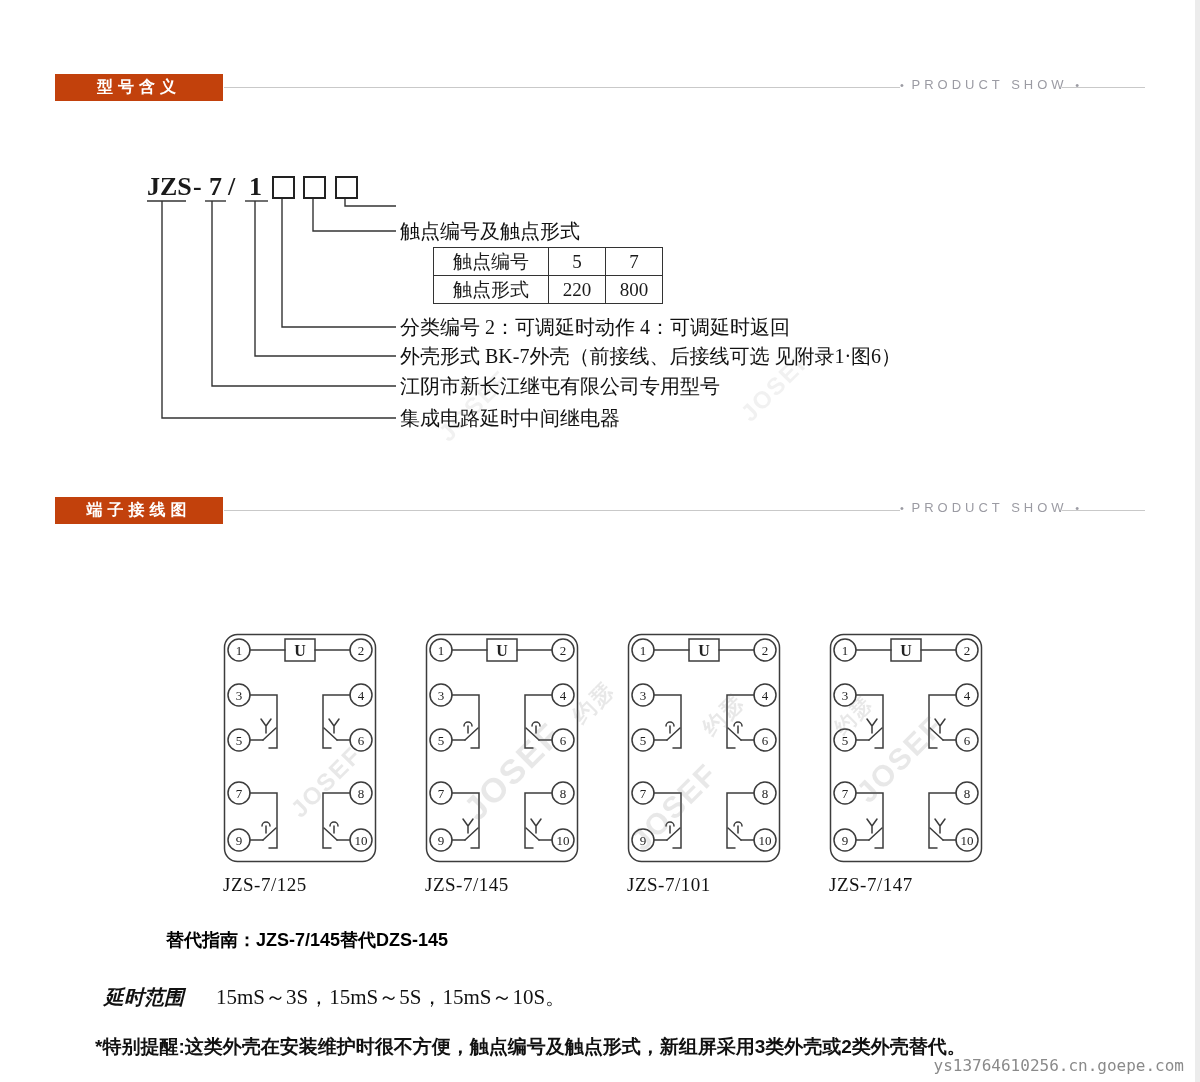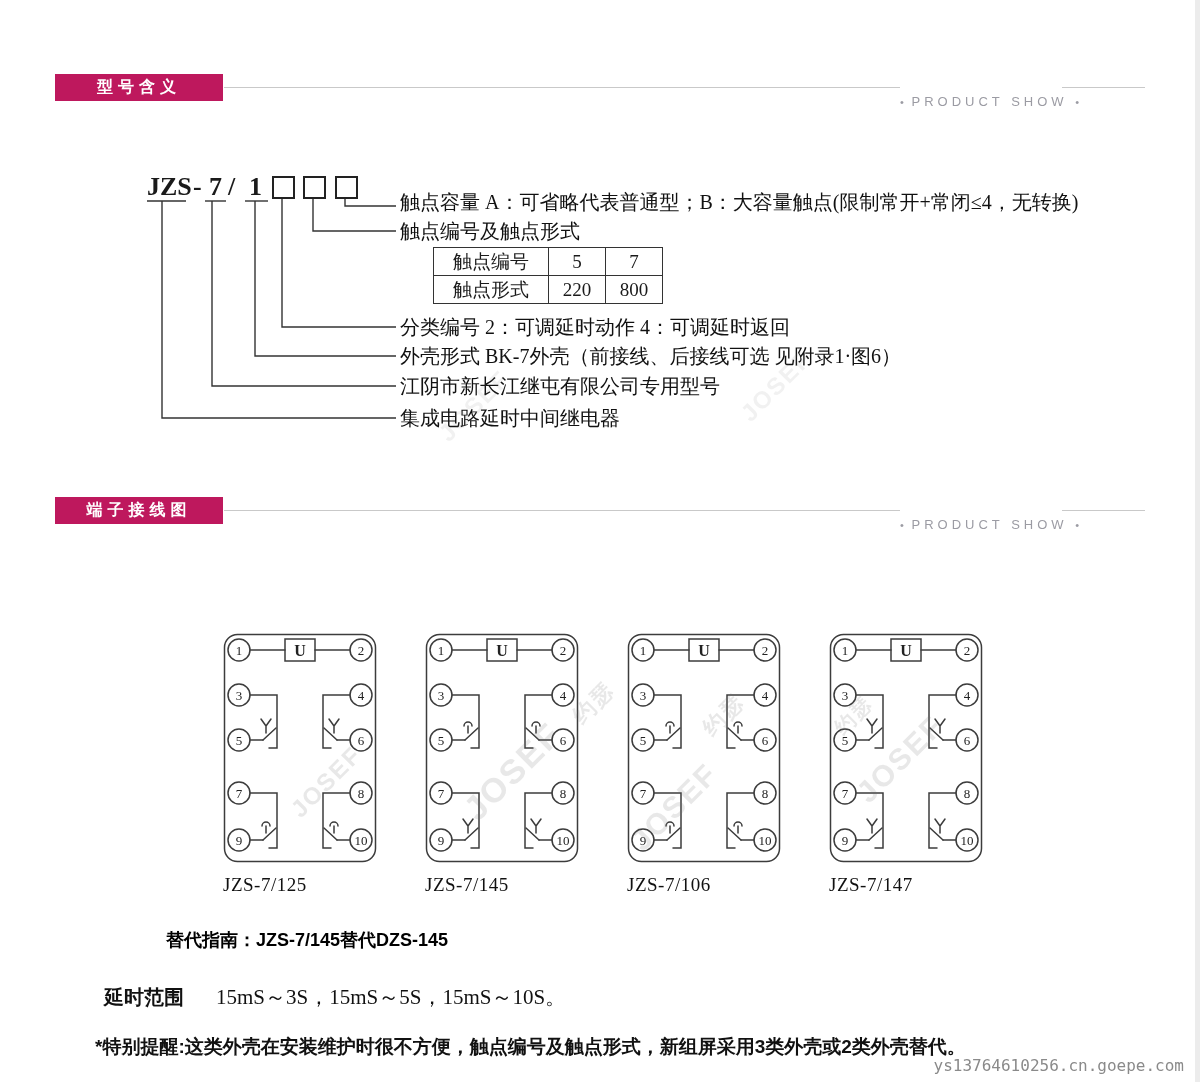--- a/index.html
+++ b/index.html
@@ -2,27 +2,27 @@
 <html><head>
 <meta charset="utf-8">
 <style>
   html,body{margin:0;padding:0;background:#fff;}
   .page{position:relative;width:1200px;height:1082px;background:#fff;overflow:hidden;
         font-family:"Liberation Serif","DejaVu Serif",serif;color:#1a1a1a;}
   .edge-strip{position:absolute;top:0;right:0;width:5px;height:100%;background:#ececec;}
 
   
   .sec-header{position:absolute;left:0;width:1200px;height:27px;}
-  .sec-box{position:absolute;left:55px;top:0;width:168px;height:27px;background:#be185d;color:#fff;
+  .sec-box{position:absolute;left:55px;top:0;width:168px;height:27px;background:#c2410c;color:#fff;
            font-family:"Liberation Sans","DejaVu Sans",sans-serif;font-size:16px;font-weight:bold;
            letter-spacing:5px;display:flex;align-items:center;justify-content:center;}
   .sec-line1{position:absolute;left:224px;top:13px;width:676px;height:1px;background:#c9c9c9;}
   .sec-badge{position:absolute;left:900px;top:3px;width:162px;text-align:center;
              font-family:"Liberation Sans","DejaVu Sans",sans-serif;font-size:13px;color:#9b9ba3;
-             letter-spacing:4px;white-space:nowrap;margin-top:17px;}
+             letter-spacing:4px;white-space:nowrap;}
   .sec-badge .dot{font-size:11px;letter-spacing:0;}
   .sec-line2{position:absolute;left:1062px;top:13px;width:83px;height:1px;background:#c9c9c9;}
 
   
   .code-part{position:absolute;top:172px;font-size:26px;font-weight:bold;white-space:nowrap;}
   .code-box{position:absolute;top:176px;width:19px;height:19px;border:2px solid #222;}
   .desc{position:absolute;left:400px;transform:translateY(-50%);font-size:20px;white-space:nowrap;color:#111;}
   .lines-svg{position:absolute;left:0;top:0;pointer-events:none;}
 
   .spec-table{position:absolute;left:433px;top:247px;border-collapse:collapse;
@@ -35,21 +35,21 @@
   .diagrams-row{position:absolute;left:223px;top:633px;display:flex;gap:48px;}
   .diagram{width:154px;}
   .diagram svg{display:block;}
   .diagram-label{margin-top:11px;text-align:left;font-size:19px;color:#111;letter-spacing:0.5px;}
 
   
   .replace-line{position:absolute;left:166px;top:928px;
                 font-family:"Liberation Sans","DejaVu Sans",sans-serif;font-size:18px;font-weight:bold;
                 color:#000000;white-space:nowrap;}
   .delay-line{position:absolute;left:104px;top:983px;white-space:nowrap;}
-  .delay-label{font-family:"Liberation Sans","DejaVu Sans",sans-serif;font-size:20px;font-weight:bold;color:#111;}
+  .delay-label{font-family:"Liberation Sans","DejaVu Sans",sans-serif;font-size:20px;font-weight:bold;color:#111;font-style:italic;}
   .delay-value{font-size:21px;margin-left:32px;color:#111;}
   .warning-line{position:absolute;left:95px;top:1034px;
                 font-family:"Liberation Sans","DejaVu Sans",sans-serif;font-size:19px;font-weight:bold;
                 color:#111;white-space:nowrap;}
   .footer-url{position:absolute;right:16px;bottom:7px;
               font-family:"DejaVu Sans Mono","Liberation Mono",monospace;font-size:16px;color:#8a8a8a;}
 
   .wm{position:absolute;transform:rotate(-45deg);color:rgba(110,110,110,0.16);
       font-family:"Liberation Sans","DejaVu Sans",sans-serif;font-weight:bold;
       letter-spacing:2px;pointer-events:none;white-space:nowrap;}
@@ -82,21 +82,20 @@
       <path d="M245,201 H268"></path>
       <path d="M345,199 V206 H396"></path>
       <path d="M313,199 V231 H396"></path>
       <path d="M282,199 V327 H396"></path>
       <path d="M255,201 V356 H396"></path>
       <path d="M212,201 V386 H396"></path>
       <path d="M162,201 V418 H396"></path>
     </g>
   </svg>
 
-  <div class="desc" style="top:202px;">触点容量  A：可省略代表普通型；B：大容量触点(限制常开+常闭≤4，无转换)</div>
   <div class="desc" style="top:231px;">触点编号及触点形式</div>
   <div class="desc" style="top:327px;">分类编号  2：可调延时动作  4：可调延时返回</div>
   <div class="desc" style="top:356px;">外壳形式  BK-7外壳（前接线、后接线可选 见附录1·图6）</div>
   <div class="desc" style="top:418px;">集成电路延时中间继电器</div>
   <div class="desc" style="top:386px;">江阴市新长江继屯有限公司专用型号</div>
 
   <table class="spec-table">
     <tbody>
         <tr>
       <td class="c0">触点编号</td>
@@ -251,21 +250,21 @@
             <path d="M27,160 H54 V215 H46"></path>
             <path d="M27,207 H40"></path>
             <path d="M40,207 L53,195"></path>
             <path d="M0,7 L0,0 M-4,0 A4,4 0 0 1 4,0" transform="translate(43,193)"></path>
             <path d="M127,160 H100 V215 H108"></path>
             <path d="M127,207 H114"></path>
             <path d="M114,207 L101,195"></path>
             <path d="M0,7 L0,0 M-4,0 A4,4 0 0 1 4,0" transform="translate(111,193)"></path>
           </g>
         </svg>
-        <div class="diagram-label">JZS-7/106</div>
+        <div class="diagram-label">JZS-7/101</div>
       </div>
       <div class="diagram">
         <svg width="154" height="230" viewBox="0 0 154 230">
           <g fill="none" stroke="#3c3c3c" stroke-width="1.5" stroke-linecap="round">
             <rect x="1.5" y="1.5" width="151" height="227" rx="13"></rect>
             <path d="M27,17 H62 M92,17 H127"></path>
             <rect x="62" y="6" width="30" height="22"></rect>
             <text x="77" y="23" text-anchor="middle" font-size="16" font-weight="bold" font-family="&quot;Liberation Serif&quot;,serif" fill="#222" stroke="none">U</text>
             <circle cx="16" cy="17" r="11"></circle>
             <text x="16" y="21.5" text-anchor="middle" font-size="13" font-family="&quot;Liberation Serif&quot;,serif" fill="#222" stroke="none">1</text>

